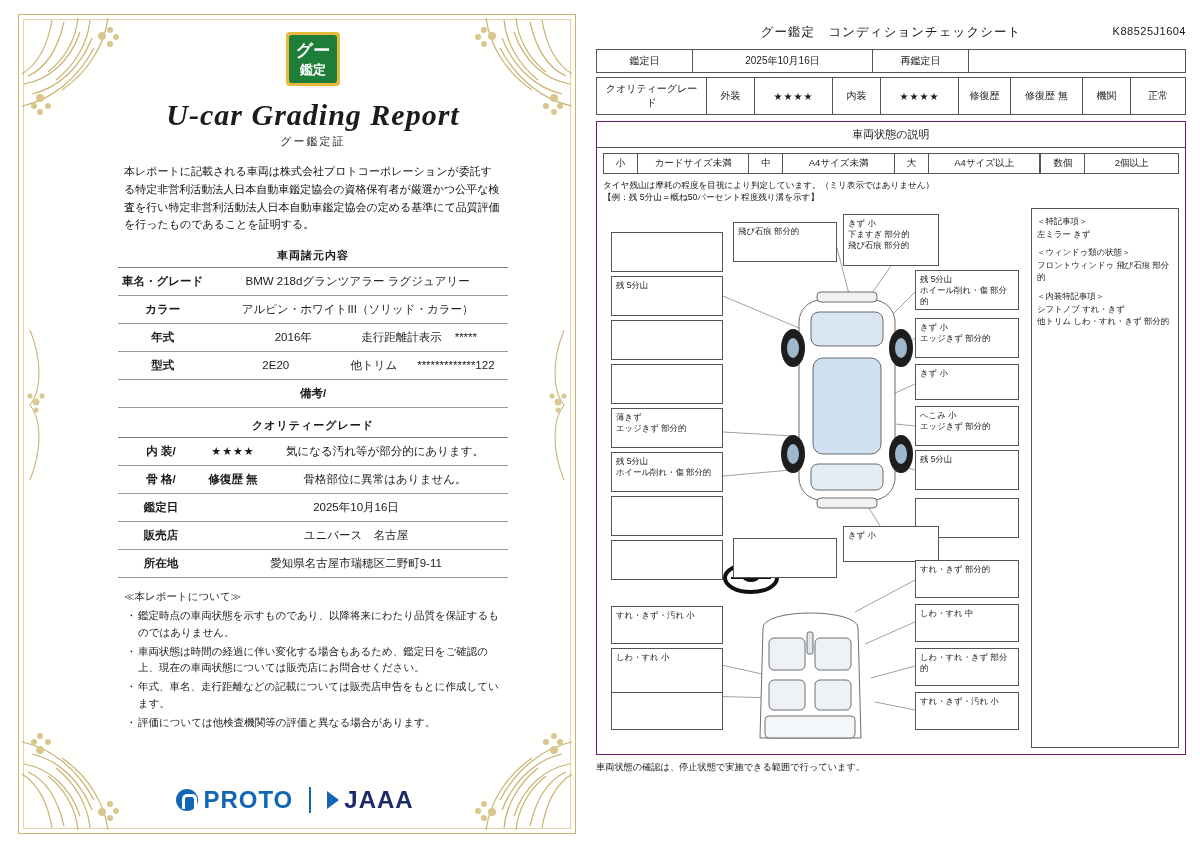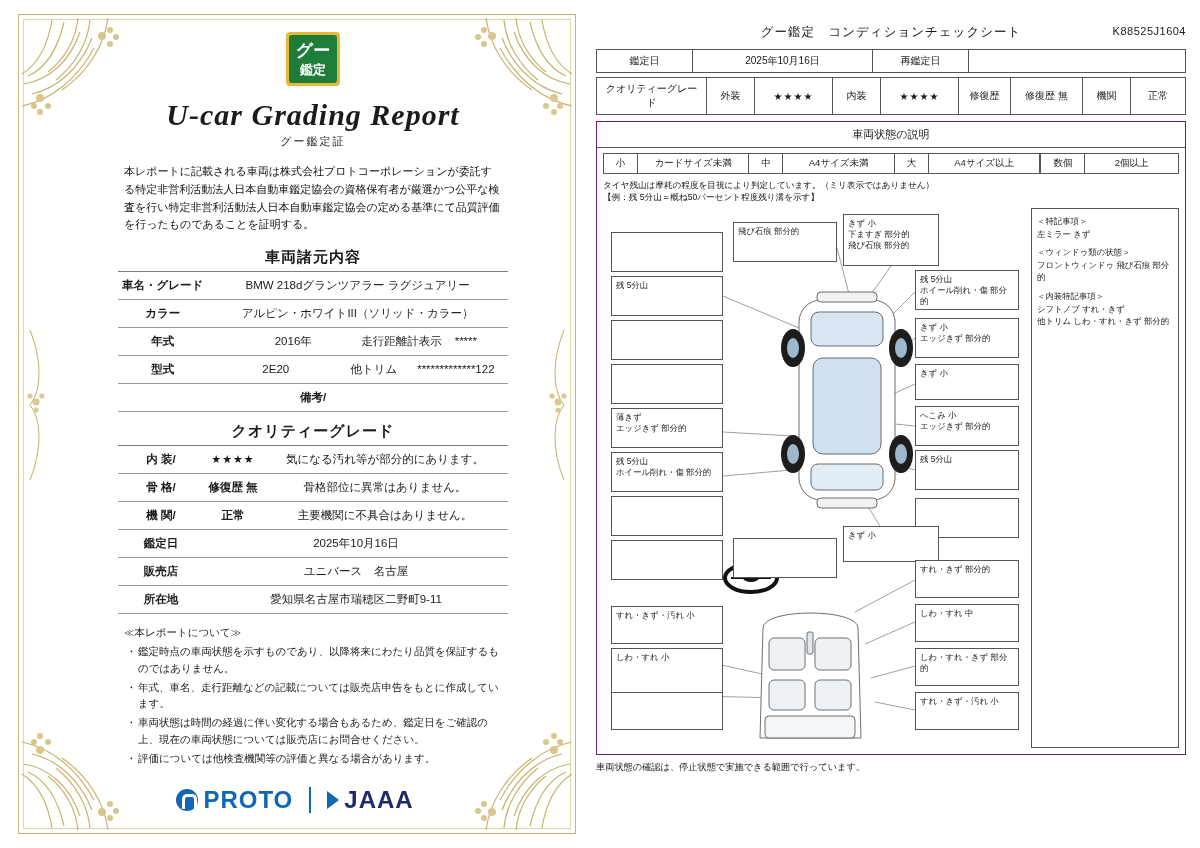--- a/index.html
+++ b/index.html
@@ -75,21 +75,21 @@
     margin-bottom:14px;
   }
   .lead {
     text-align:left;
     font-size:11px;
     line-height:1.62;
     color:#111;
     margin:0 6px 14px 6px;
   }
   .sec-title {
-    font-size:15px; font-weight:700; text-align:center; margin:10px 0 4px;
+    font-size:11px; font-weight:700; text-align:center; margin:10px 0 4px;
     letter-spacing:1px;
   }
   .rule { border-top:1px solid #7d7d7d; margin:2px 0 0; }
 
   table.spec { width:100%; border-collapse:collapse; font-size:11.5px; }
   table.spec td {
     border-bottom:1px solid #9a9a9a;
     padding:6px 4px;
     vertical-align:middle;
   }
@@ -352,45 +352,40 @@
           <td class="lbl">内 装/</td>
           <td style="width:58px;border-bottom:1px solid #9a9a9a;" class="stars">★★★★</td>
           <td class="val">気になる汚れ等が部分的にあります。</td>
         </tr>
         <tr>
           <td class="lbl">骨 格/</td>
           <td style="width:58px;border-bottom:1px solid #9a9a9a;" class="subl">修復歴 無</td>
           <td class="val">骨格部位に異常はありません。</td>
         </tr>
         <tr>
-          <td class="lbl">機 関/</td>
-          <td style="width:58px;border-bottom:1px solid #9a9a9a;" class="subl">正常</td>
-          <td class="val">主要機関に不具合はありません。</td>
-        </tr>
-        <tr>
           <td class="lbl">鑑定日</td>
           <td class="val val-center" colspan="2">2025年10月16日</td>
         </tr>
         <tr>
           <td class="lbl">販売店</td>
           <td class="val val-center" colspan="2">ユニバース　名古屋</td>
         </tr>
         <tr>
           <td class="lbl">所在地</td>
           <td class="val val-center" colspan="2">愛知県名古屋市瑞穂区二野町9-11</td>
         </tr>
       </tbody>
         </table>
 
       <div class="notes">
         <div class="nt-head">≪本レポートについて≫</div>
         <ul>
           <li>鑑定時点の車両状態を示すものであり、以降将来にわたり品質を保証するものではありません。</li>
+          <li>車両状態は時間の経過に伴い変化する場合もあるため、鑑定日をご確認の上、現在の車両状態については販売店にお問合せください。</li>
           <li>年式、車名、走行距離などの記載については販売店申告をもとに作成しています。</li>
-          <li>車両状態は時間の経過に伴い変化する場合もあるため、鑑定日をご確認の上、現在の車両状態については販売店にお問合せください。</li>
           <li>評価については他検査機関等の評価と異なる場合があります。</li>
         </ul>
       </div>
     </div>
 
     <div class="logos">
       <div class="logo-proto">
         <span class="proto-mark"></span>
         <span class="proto-text">PROTO</span>
       </div>

